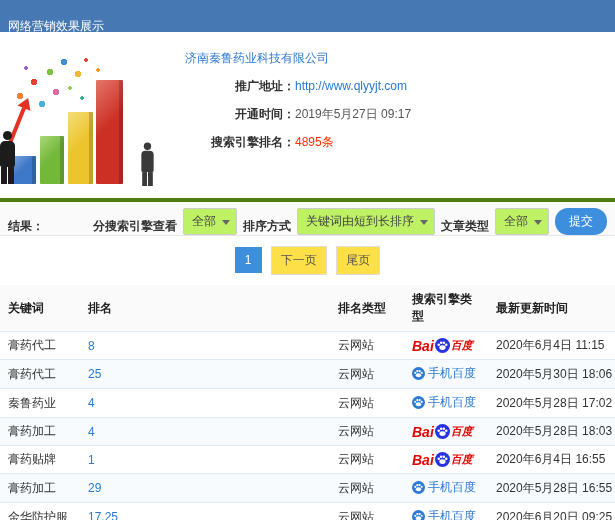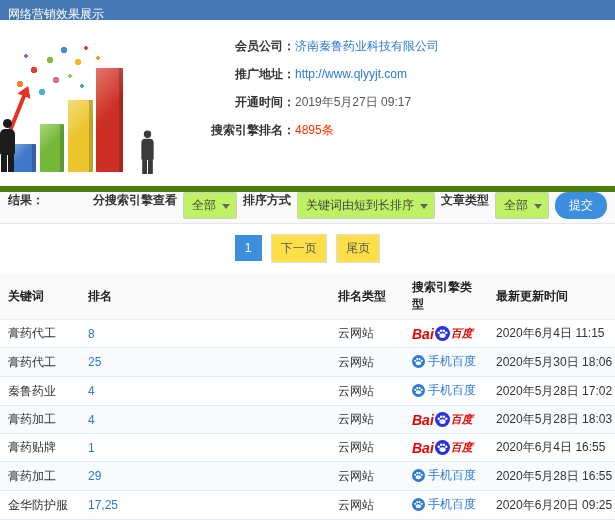--- a/index.html
+++ b/index.html
@@ -16,21 +16,21 @@
     background: #fff;
     position: relative;
   }
 
   
   .title-bar {
     height: 20px;
     line-height: 20px;
     background: var(--title-bar-blue, #4679b4);
     color: #fff;
-    padding: 4px 8px;
+    padding: 16px 8px;
     font-size: 12px;
   }
 
   
   .info-section { display: flex; height: 166px; }
   .illustration {
     width: 185px; height: 158px;
     position: relative;
     flex: 0 0 185px;
     overflow: hidden;
@@ -78,23 +78,23 @@
   .info-row { display: flex; margin-bottom: 8px; line-height: 20px; }
   .info-label { width: 110px; text-align: right; font-weight: bold; color: #333; flex: 0 0 110px; }
   .info-link { color: var(--link-blue, #2a7ad2); text-decoration: none; }
   .info-plain { color: #555; }
   .info-red { color: var(--highlight-red, #ff3000); }
 
   
   .filter-bar {
     height: 38px;
     background: #fafafa;
-    border-top: 6px solid #4d7c0f;
+    border-top: 4px solid #4d7c0f;
     border-bottom: 1px solid #e6e6e6;
-    display: flex; align-items: flex-start;
+    display: flex; align-items: flex-end;
     padding: 0 8px; gap: 6px;
     white-space: nowrap;
   }
   .filter-label { font-weight: bold; color: #333; }
   .push-right { margin-left: auto; }
   .select {
     position: relative;
     background: #bef264; border: 1px solid #ccc; border-radius: 2px;
     padding: 4px 20px 4px 8px; color: #444; cursor: pointer;
   }
@@ -176,21 +176,20 @@
           <span class="legs"></span>
       </div>
       <div class="person person2">
         <span class="head"></span>
           <span class="torso"></span>
           <span class="legs"></span>
       </div>
     </div>
     <div class="info-rows">
       <div class="info-row">
-        <span class="info-label">会员公司：</span>
         <a class="info-link" href="#">济南秦鲁药业科技有限公司</a>
       </div>
       <div class="info-row">
         <span class="info-label">推广地址：</span>
         <a class="info-link" href="#">http://www.qlyyjt.com</a>
       </div>
       <div class="info-row">
         <span class="info-label">开通时间：</span>
         <span class="info-plain">2019年5月27日 09:17</span>
       </div>

